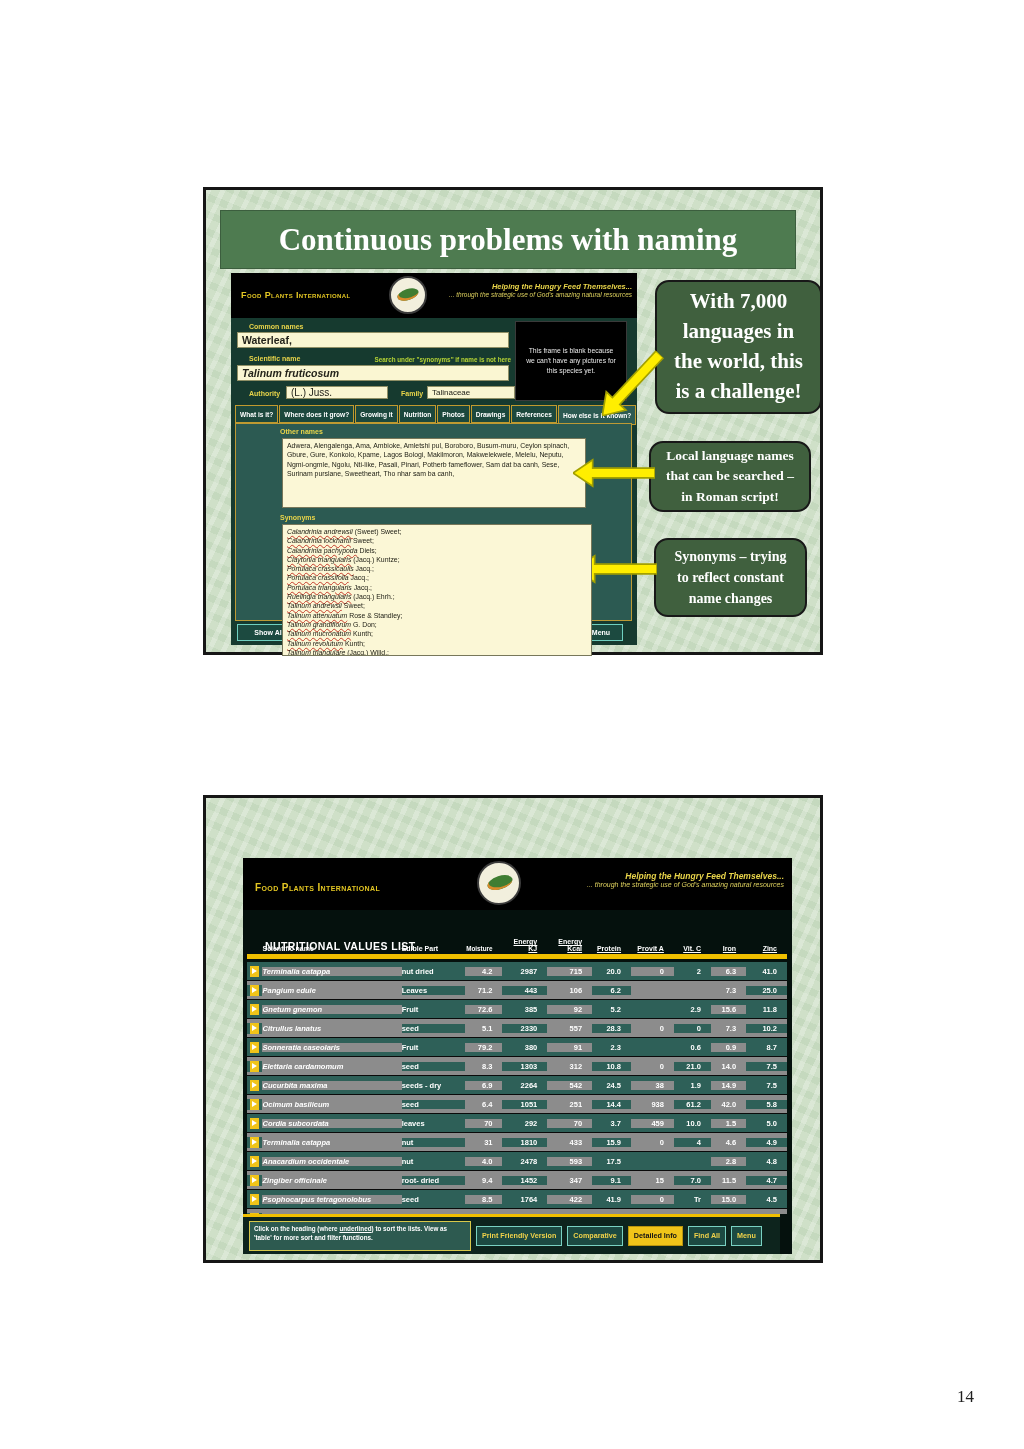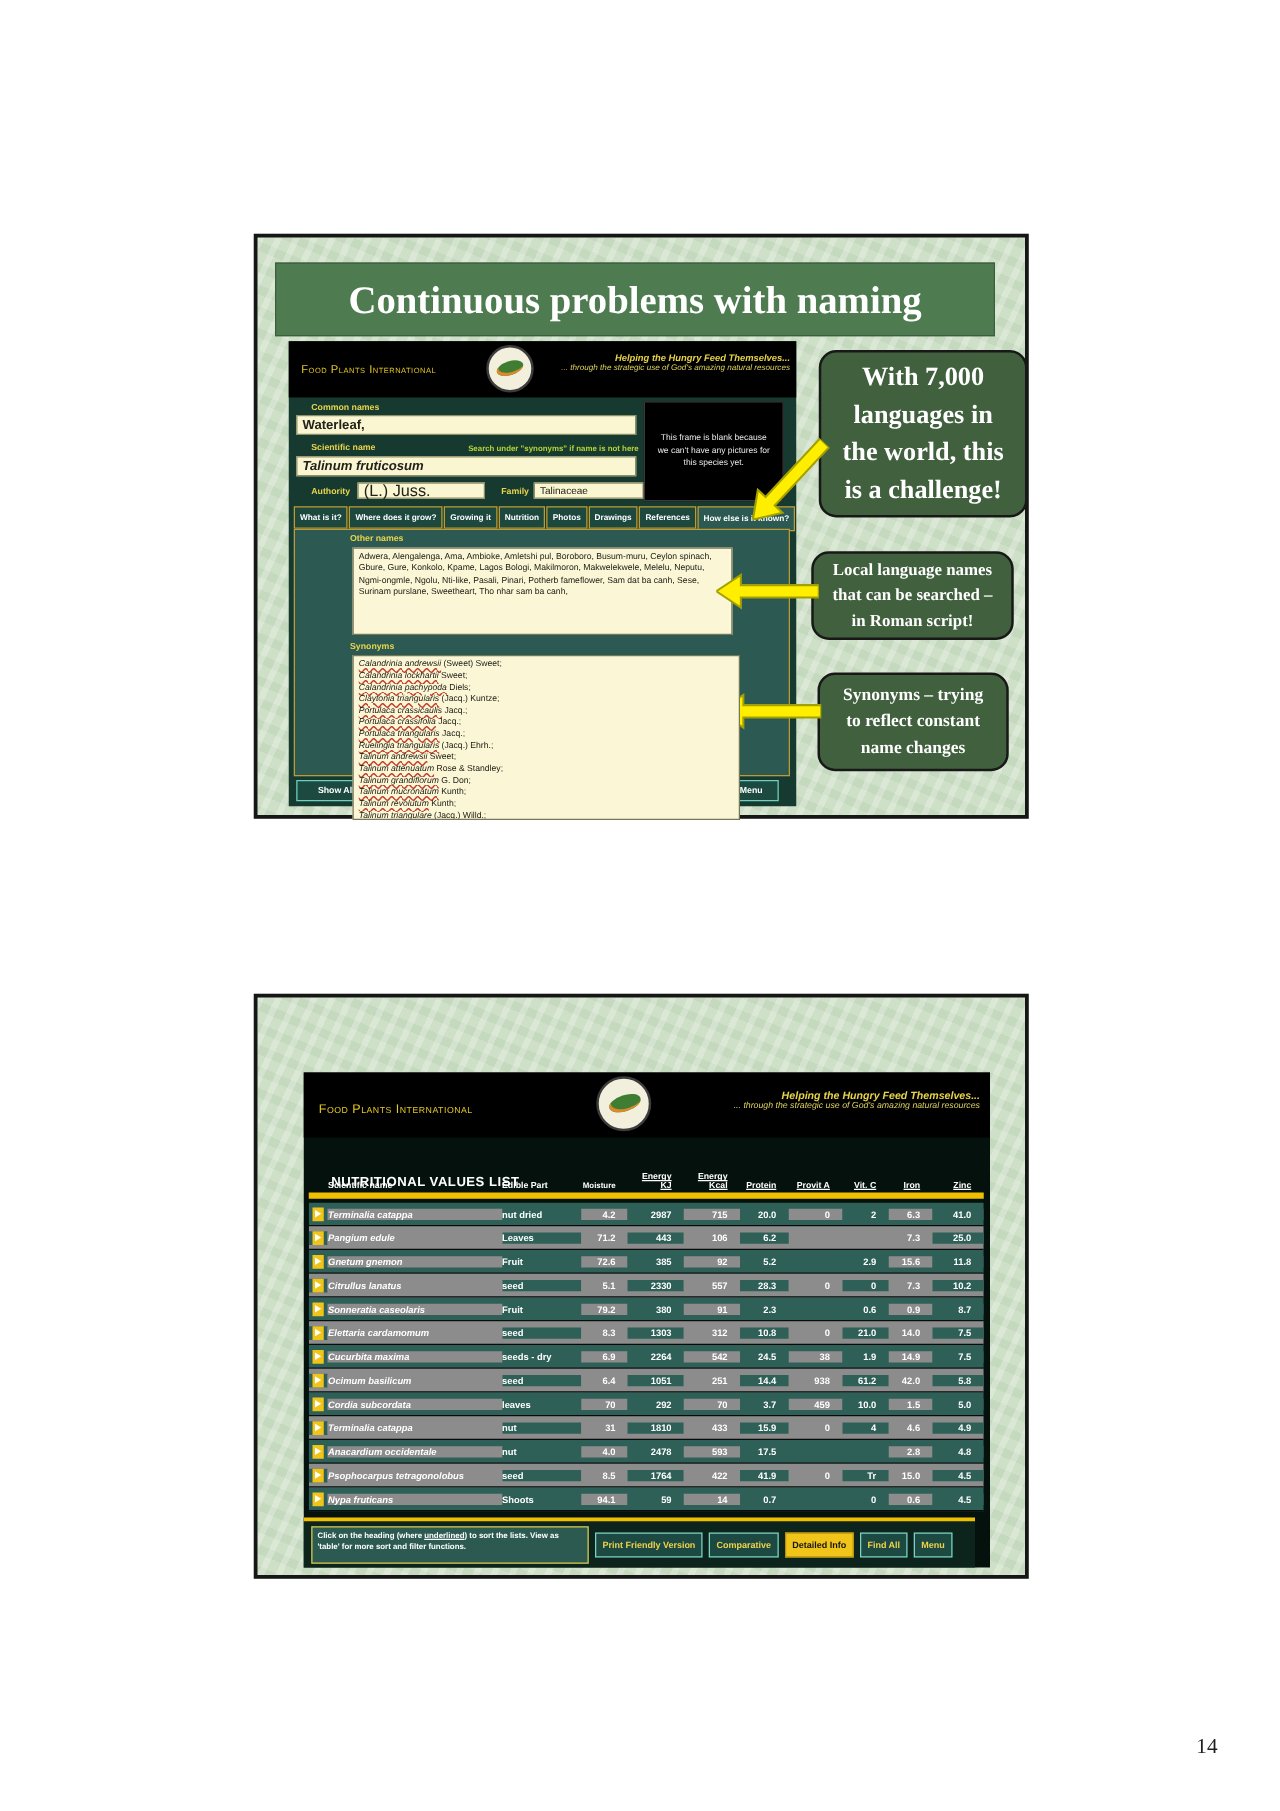--- a/index.html
+++ b/index.html
@@ -24,21 +24,21 @@
     background:#4e7b50; border:1px solid #3c5e3e; color:#ffffff;
     font-family:"Liberation Serif", serif; font-weight:bold; font-size:31px;
     display:flex; align-items:center; justify-content:center; white-space:nowrap;
   }
   .app1 {
     position:absolute; left:25px; top:83px; width:406px; height:372px;
     background:#163a2f;
   }
   .apphdr { position:absolute; left:0; top:0; right:0; height:45px; background:#000; }
   .brand {
-    position:absolute; left:10px; top:17px; color:#e3c623; font-weight:normal;
+    position:absolute; left:10px; top:17px; color:#e3c623; font-weight:bold;
     font-variant:small-caps; font-size:9px; letter-spacing:0.4px; white-space:nowrap;
   }
   .logo {
     position:absolute; width:38px; height:38px; border-radius:50%;
     background:#f2efdd; border:2px solid #3c3c3c; box-sizing:border-box;
   }
   .logo .leaf {
     position:absolute; left:6px; top:11px; width:22px; height:11px; border-radius:50%;
     background:#3f7d32; transform:rotate(-18deg);
     box-shadow:2px -2px 0 0 #d98a2b inset;
@@ -52,21 +52,21 @@
     position:absolute; background:#faf6d2; border:1px solid #8f8f65; box-sizing:border-box;
     color:#22221a; display:flex; align-items:center; padding:0 4px; white-space:nowrap;
   }
   .l-common { left:18px; top:50px; }
   .i-common { left:6px; top:59px; width:272px; height:16px; font-size:10.5px; font-weight:bold; }
   .l-sci { left:18px; top:82px; }
   .hint { position:absolute; left:110px; top:83px; width:170px; text-align:right;
           font-size:6.3px; font-weight:bold; color:#b5d335; white-space:nowrap; }
   .i-sci { left:6px; top:92px; width:272px; height:16px; font-size:10.5px; font-weight:bold; font-style:italic; }
   .l-auth { left:18px; top:117px; }
-  .i-auth { left:55px; top:113px; width:102px; height:13px; font-size:13px; }
+  .i-auth { left:55px; top:113px; width:102px; height:13px; font-size:10px; }
   .l-family { left:170px; top:117px; }
   .i-family { left:196px; top:113px; width:88px; height:13px; font-size:8px; }
   .frame {
     position:absolute; left:284px; top:48px; width:112px; height:80px;
     background:#000; border:1px solid #3a3a3a; box-sizing:border-box;
     color:#e9e9e9; font-size:6.8px; line-height:1.45; text-align:center;
     display:flex; align-items:center; padding:0 9px;
   }
   .tabs { position:absolute; left:4px; top:132px; display:flex; gap:1px; height:18px; }
   .tab {
@@ -494,20 +494,35 @@
           <div class="c4 num">4.0</div>
           <div class="c5 num">2478</div>
           <div class="c6 num">593</div>
           <div class="c7 num">17.5</div>
           <div class="c8 num"></div>
           <div class="c9 num"></div>
           <div class="c10 num">2.8</div>
           <div class="c11 num">4.8</div>
         </div>
 
+        <div class="row">
+          <div class="c1 iconwrap">
+            <span class="picon"></span>
+          </div>
+          <div class="c2">Zingiber officinale</div>
+          <div class="c3">root- dried</div>
+          <div class="c4 num">9.4</div>
+          <div class="c5 num">1452</div>
+          <div class="c6 num">347</div>
+          <div class="c7 num">9.1</div>
+          <div class="c8 num">15</div>
+          <div class="c9 num">7.0</div>
+          <div class="c10 num">11.5</div>
+          <div class="c11 num">4.7</div>
+        </div>
 
         <div class="row">
           <div class="c1 iconwrap">
             <span class="picon"></span>
           </div>
           <div class="c2">Psophocarpus tetragonolobus</div>
           <div class="c3">seed</div>
           <div class="c4 num">8.5</div>
           <div class="c5 num">1764</div>
           <div class="c6 num">422</div>

